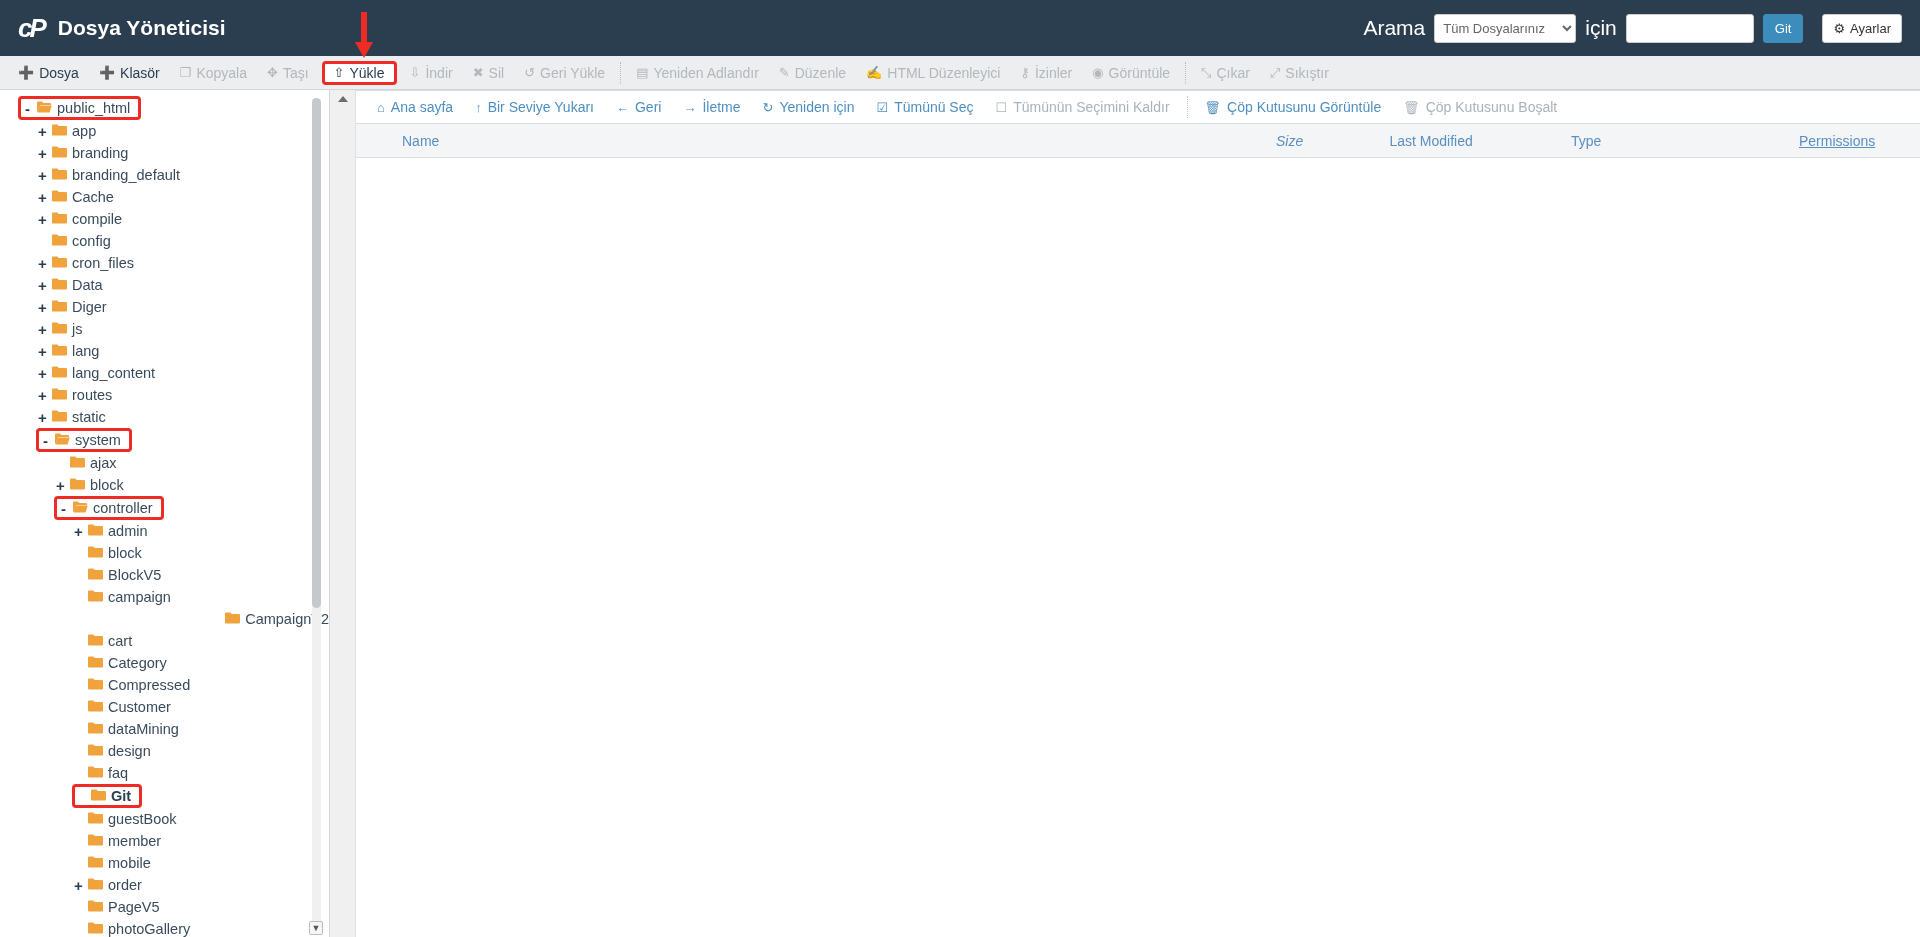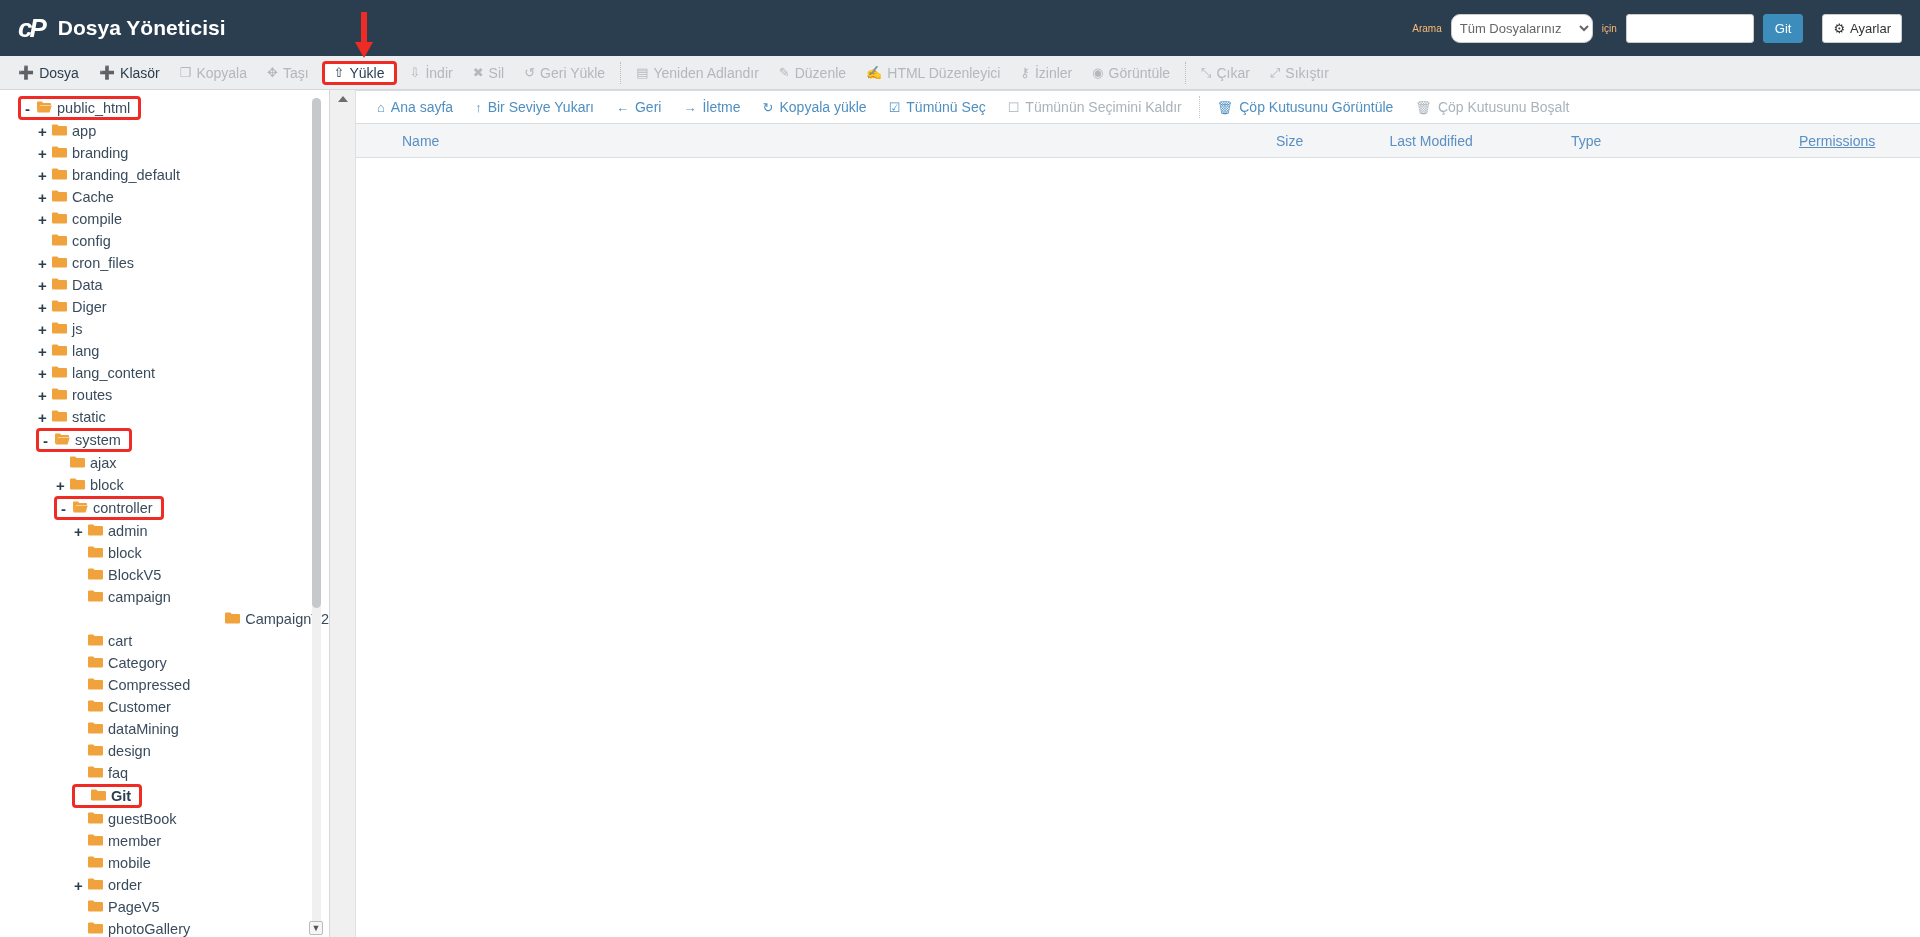--- a/index.html
+++ b/index.html
@@ -39,28 +39,28 @@
     font-weight: 700;
   }
   .header-right {
     margin-left: auto;
     display: flex;
     align-items: center;
     gap: 9px;
     padding-right: 18px;
   }
   .hdr-label {
-    color: #fdba74;
-    font-size: 10px;
+    color: #ffffff;
+    font-size: 21px;
   }
   .hdr-select {
     height: 29px;
     width: 142px;
     border: 1px solid #ccc;
-    border-radius: 9px;
+    border-radius: 3px;
     background: #fff;
     font-size: 13px;
     color: #666;
     padding: 0 4px;
     font-family: "Liberation Sans", sans-serif;
   }
   .hdr-input {
     height: 29px;
     width: 128px;
     border: 1px solid #ccc;
@@ -296,21 +296,21 @@
     background: #f4f5f6;
     border-bottom: 1px solid #dcdfe1;
     display: flex;
     align-items: center;
     font-size: 14px;
     color: #5a8fc4;
     gap: 6px;
   }
   .th { padding: 0 8px; white-space: nowrap; }
   .th-name { width: 930px; padding-left: 46px; }
-  .th-size { width: 110px; }
+  .th-size { width: 110px; font-style: italic; }
   .th-mod  { width: 180px; }
   .th-type { width: 190px; }
   .th-perm { width: 170px; text-align: center; text-decoration: underline; }
 
   .tbody { flex: 1; background: #fff; }
 </style>
 </head>
 <body>
 
 <div class="header">
@@ -699,21 +699,21 @@
             <div class="nav-item">
               <span class="nav-ico">←</span>
               <span>Geri</span>
             </div>
             <div class="nav-item">
               <span class="nav-ico">→</span>
               <span>İletme</span>
             </div>
             <div class="nav-item">
               <span class="nav-ico">↻</span>
-              <span>Kopyala yükle</span>
+              <span>Yeniden için</span>
             </div>
             <div class="nav-item">
               <span class="nav-ico">☑</span>
               <span>Tümünü Seç</span>
             </div>
             <div class="nav-item muted">
               <span class="nav-ico">☐</span>
               <span>Tümünün Seçimini Kaldır</span>
             </div>
             <div class="nav-sep"></div>

